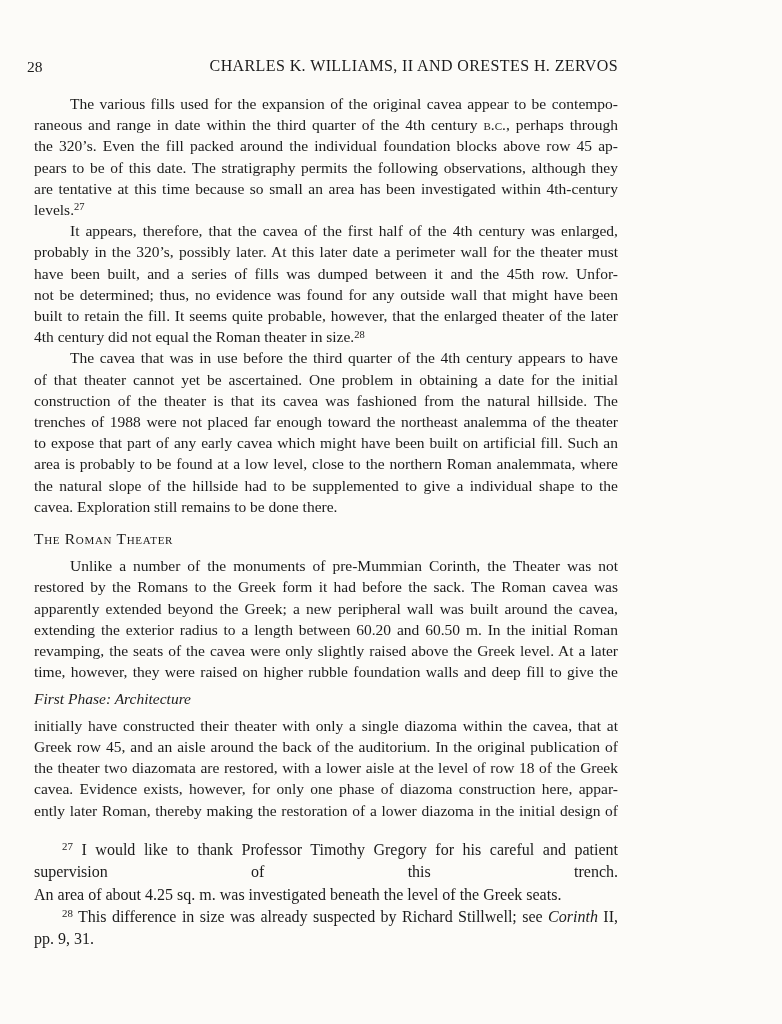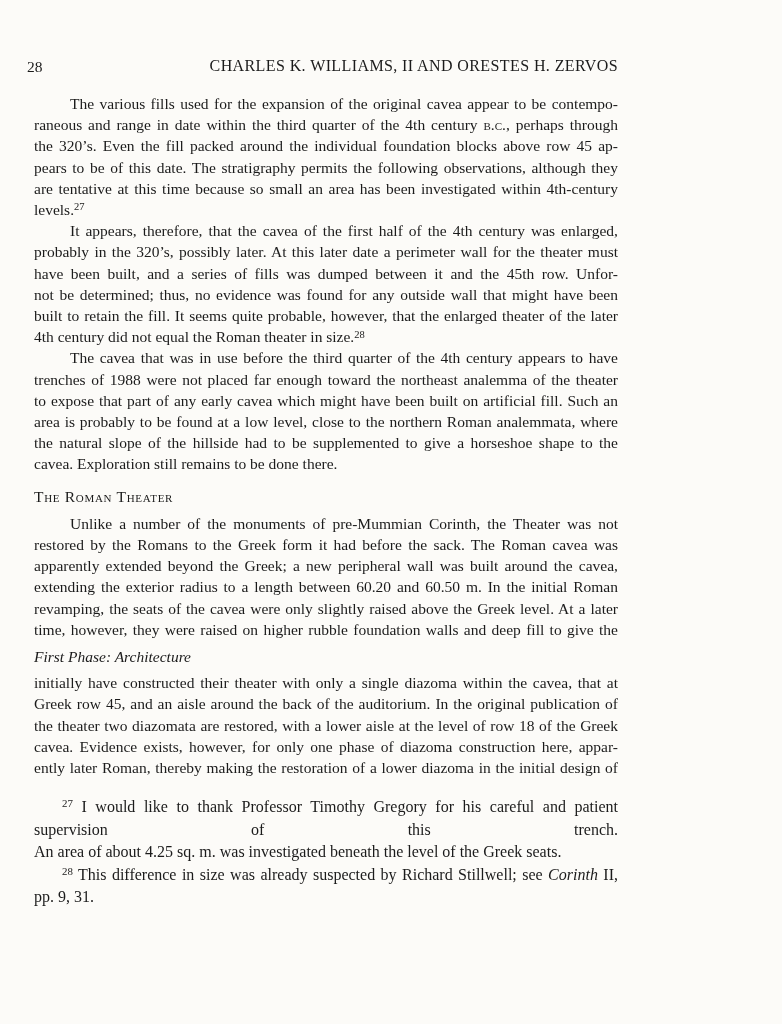--- a/index.html
+++ b/index.html
@@ -75,24 +75,26 @@
       <div class="block kind-paragraph">
         <div class="line indent"><span class="seg">It appears, therefore, that the cavea of the first half of the 4th century was enlarged,</span></div>
         <div class="line"><span class="seg">probably in the 320’s, possibly later. At this later date a perimeter wall for the theater must</span></div>
         <div class="line"><span class="seg">have been built, and a series of fills was dumped between it and the 45th row. Unfor-</span></div>
         <div class="line"><span class="seg">not be determined; thus, no evidence was found for any outside wall that might have been</span></div>
         <div class="line"><span class="seg">built to retain the fill. It seems quite probable, however, that the enlarged theater of the later</span></div>
         <div class="line last"><span class="seg">4th century did not equal the Roman theater in size.</span><span class="seg-sup">28</span></div>
       </div>
       <div class="block kind-paragraph">
         <div class="line indent"><span class="seg">The cavea that was in use before the third quarter of the 4th century appears to have</span></div>
+        <div class="line"><span class="seg">of that theater cannot yet be ascertained. One problem in obtaining a date for the initial</span></div>
+        <div class="line"><span class="seg">construction of the theater is that its cavea was fashioned from the natural hillside. The</span></div>
         <div class="line"><span class="seg">trenches of 1988 were not placed far enough toward the northeast analemma of the theater</span></div>
         <div class="line"><span class="seg">to expose that part of any early cavea which might have been built on artificial fill. Such an</span></div>
         <div class="line"><span class="seg">area is probably to be found at a low level, close to the northern Roman analemmata, where</span></div>
-        <div class="line"><span class="seg">the natural slope of the hillside had to be supplemented to give a horseshoe shape to the</span></div>
+        <div class="line"><span class="seg">the natural slope of the hillside had to be supplemented to give a individual shape to the</span></div>
         <div class="line last"><span class="seg">cavea. Exploration still remains to be done there.</span></div>
       </div>
       <div class="block kind-heading-sc">
         <div class="line last"><span class="seg-sc">The Roman Theater</span></div>
       </div>
       <div class="block kind-paragraph">
         <div class="line indent"><span class="seg">Unlike a number of the monuments of pre-Mummian Corinth, the Theater was not</span></div>
         <div class="line"><span class="seg">restored by the Romans to the Greek form it had before the sack. The Roman cavea was</span></div>
         <div class="line"><span class="seg">apparently extended beyond the Greek; a new peripheral wall was built around the cavea,</span></div>
         <div class="line"><span class="seg">extending the exterior radius to a length between 60.20 and 60.50 m. In the initial Roman</span></div>

